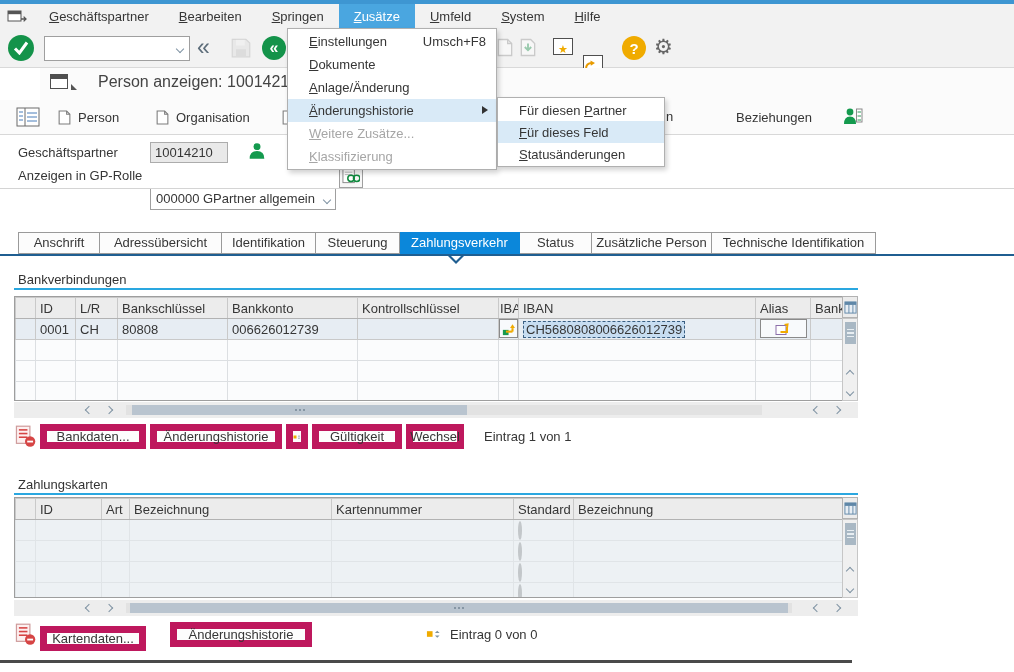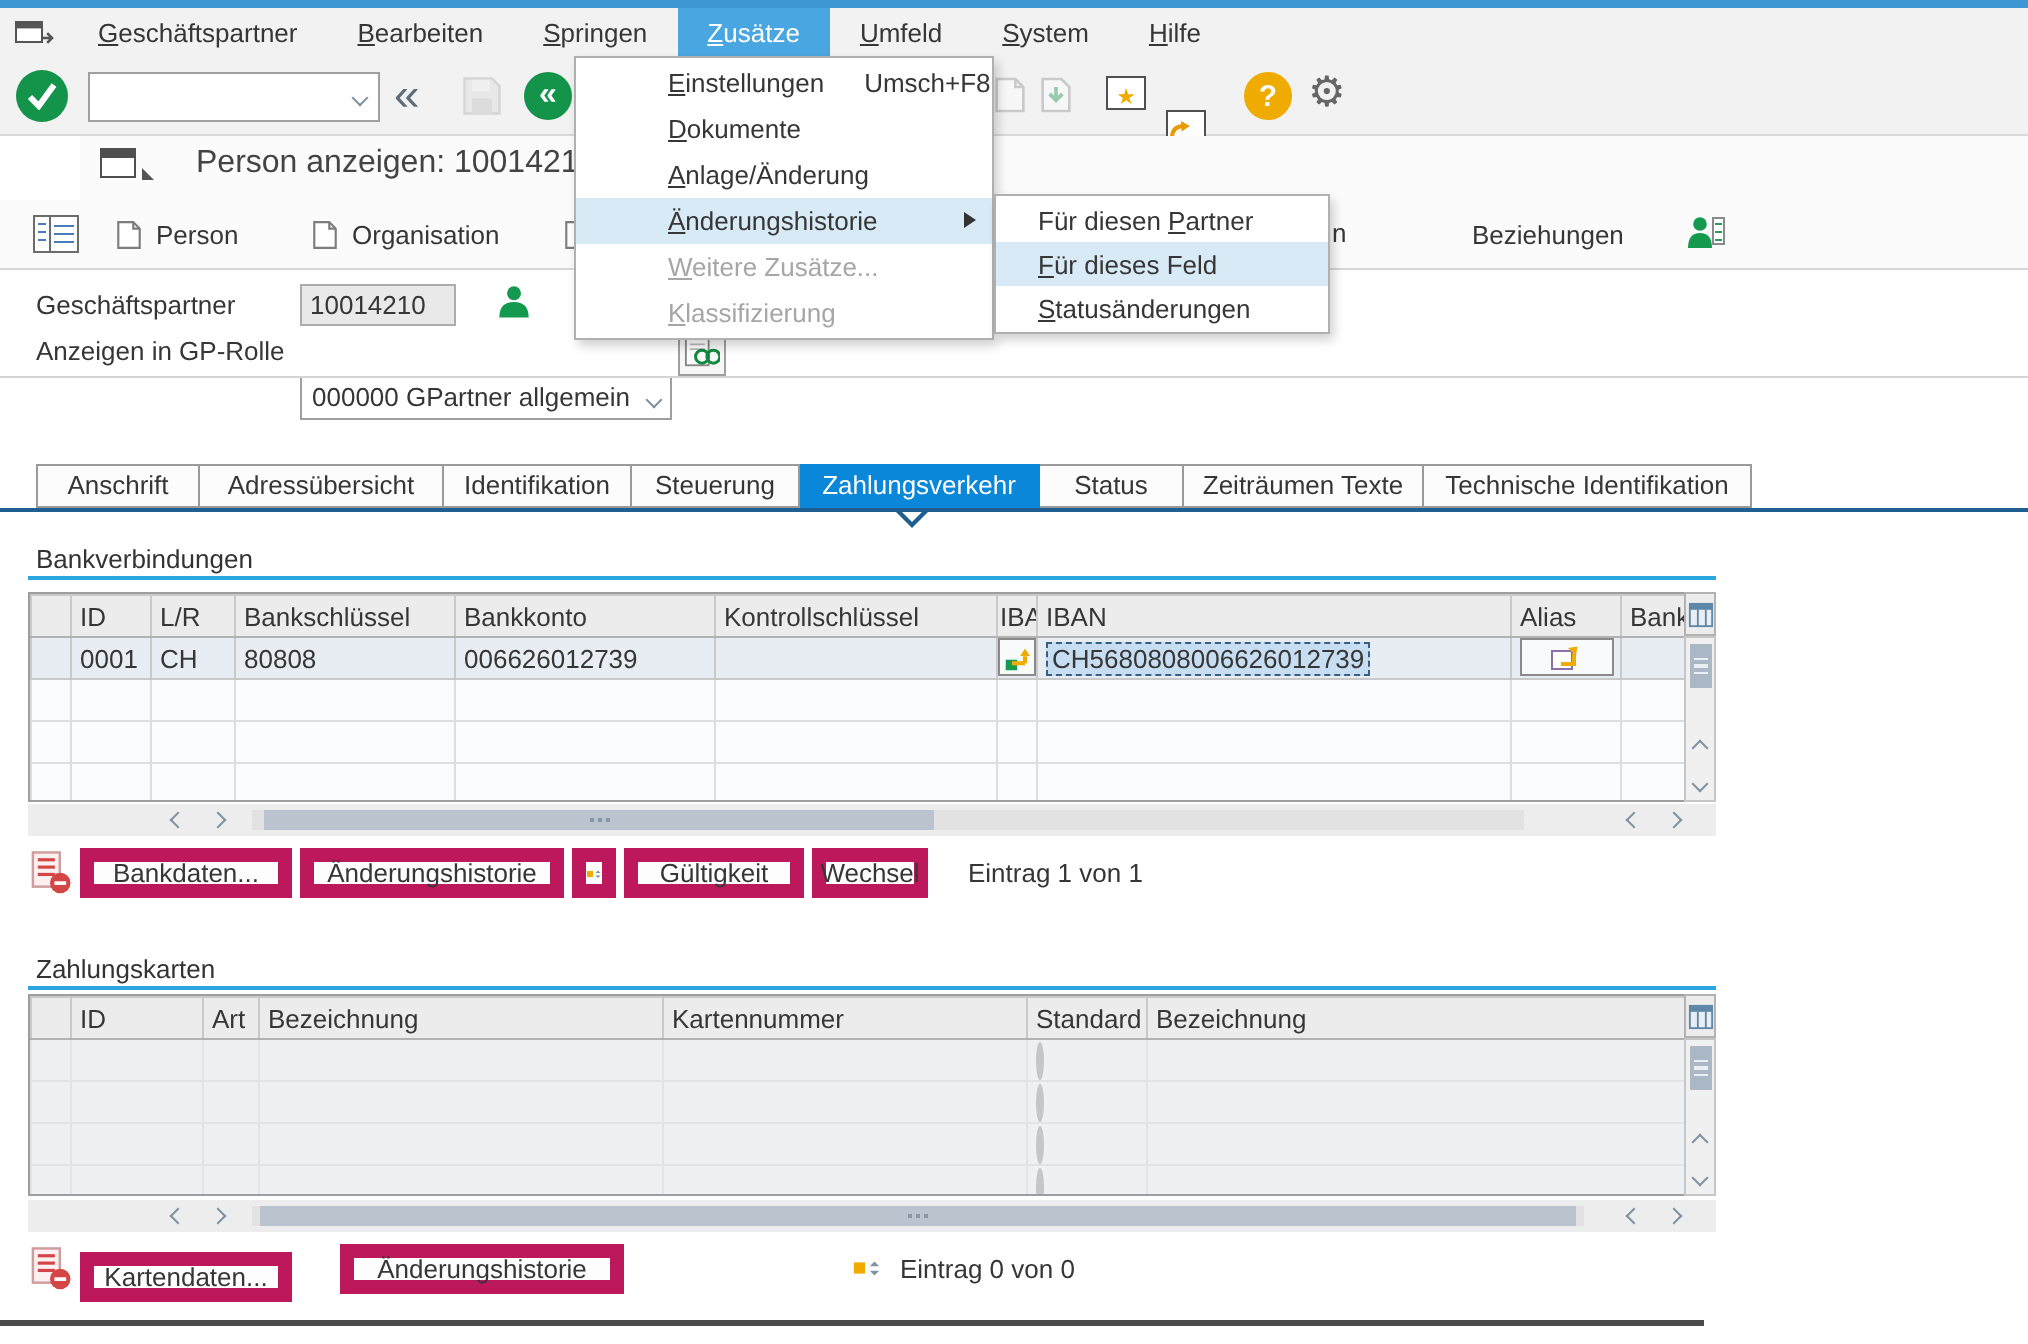--- a/index.html
+++ b/index.html
@@ -75,21 +75,21 @@
   .sbtn { position:absolute; display:flex; align-items:center; justify-content:center; width:18px; height:16px; }
 
   
   .btn { display:inline-flex; align-items:center; justify-content:center; height:25px; background:#fdfdfd;
          border:7px solid #be185d; padding:0 12px; }
   .statustxt { line-height:25px; }
   .bottomline { left:0; top:660px; width:852px; height:3px; background:#4a4a4a; }
 
   
   .menu { background:#fff; border:1px solid #b0b0b0; box-shadow:2px 3px 5px rgba(0,0,0,.18); z-index:50; padding:1px 0; }
-  .menu .mi { height:23px; display:flex; align-items:center; padding-left:46px; padding-right:10px; position:relative; }
+  .menu .mi { height:23px; display:flex; align-items:center; padding-left:21px; padding-right:10px; position:relative; }
   .menu.sub .mi { height:22px; padding-left:21px; }
   .menu .mi.hl { background:#d9eaf7; }
   .menu .mi.dis { color:#a6a6a6; }
   .menu .sc { margin-left:auto; padding-left:20px; }
   .menu u { text-decoration:underline; }
   .subarrow { position:absolute; right:8px; top:7px; width:0; height:0; border-top:4.5px solid transparent; border-bottom:4.5px solid transparent; border-left:6px solid #333; }
 
   .circle { border-radius:50%; display:flex; align-items:center; justify-content:center; color:#fff; font-weight:bold; }
   .gear { font-size:21px; color:#666; line-height:1; }
   .winico { position:relative; width:20px; height:17px; background:#fff; border:1px solid #4f4f4f; }
@@ -251,21 +251,21 @@
   </div>
   <div class="abs fieldsep"></div>
 
   <div class="abs tabs">
     <div class="tab t1">Anschrift</div>
     <div class="tab t2">Adressübersicht</div>
     <div class="tab t3">Identifikation</div>
     <div class="tab t4">Steuerung</div>
     <div class="tab t5 active">Zahlungsverkehr</div>
     <div class="tab t6">Status</div>
-    <div class="tab t7">Zeiträumen Texte</div>
+    <div class="tab t7">Zusätzliche Person</div>
     <div class="tab t8">Technische Identifikation</div>
   </div>
   <div class="abs tabline"></div>
   <div class="abs notch-b"></div>
   <div class="abs notch-w"></div>
 
   <div class="abs gcaption" style="top:272px">Bankverbindungen</div>
   <div class="abs gunderline" style="top:288px"></div>
 
   <div class="abs tblwrap" style="left:14px;top:296px;width:829px;height:105px">

